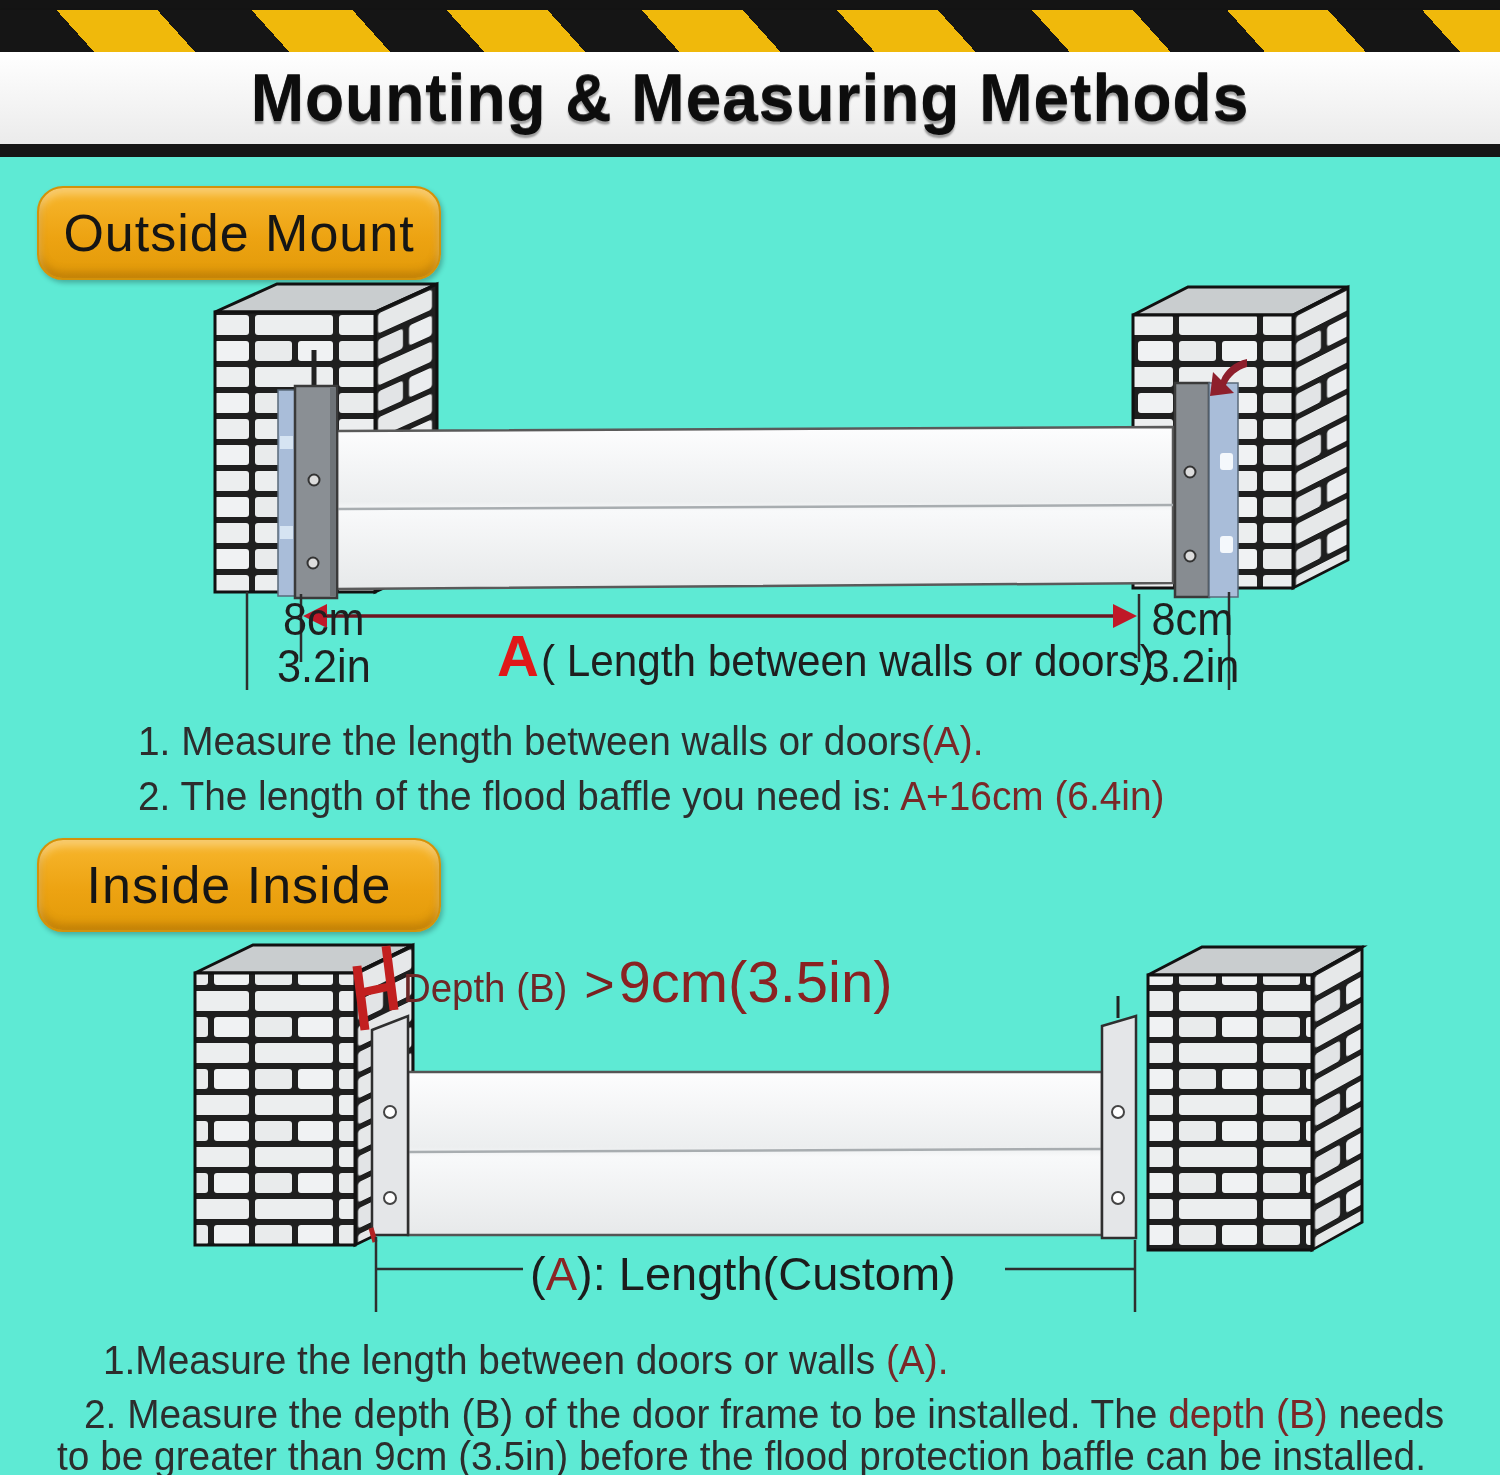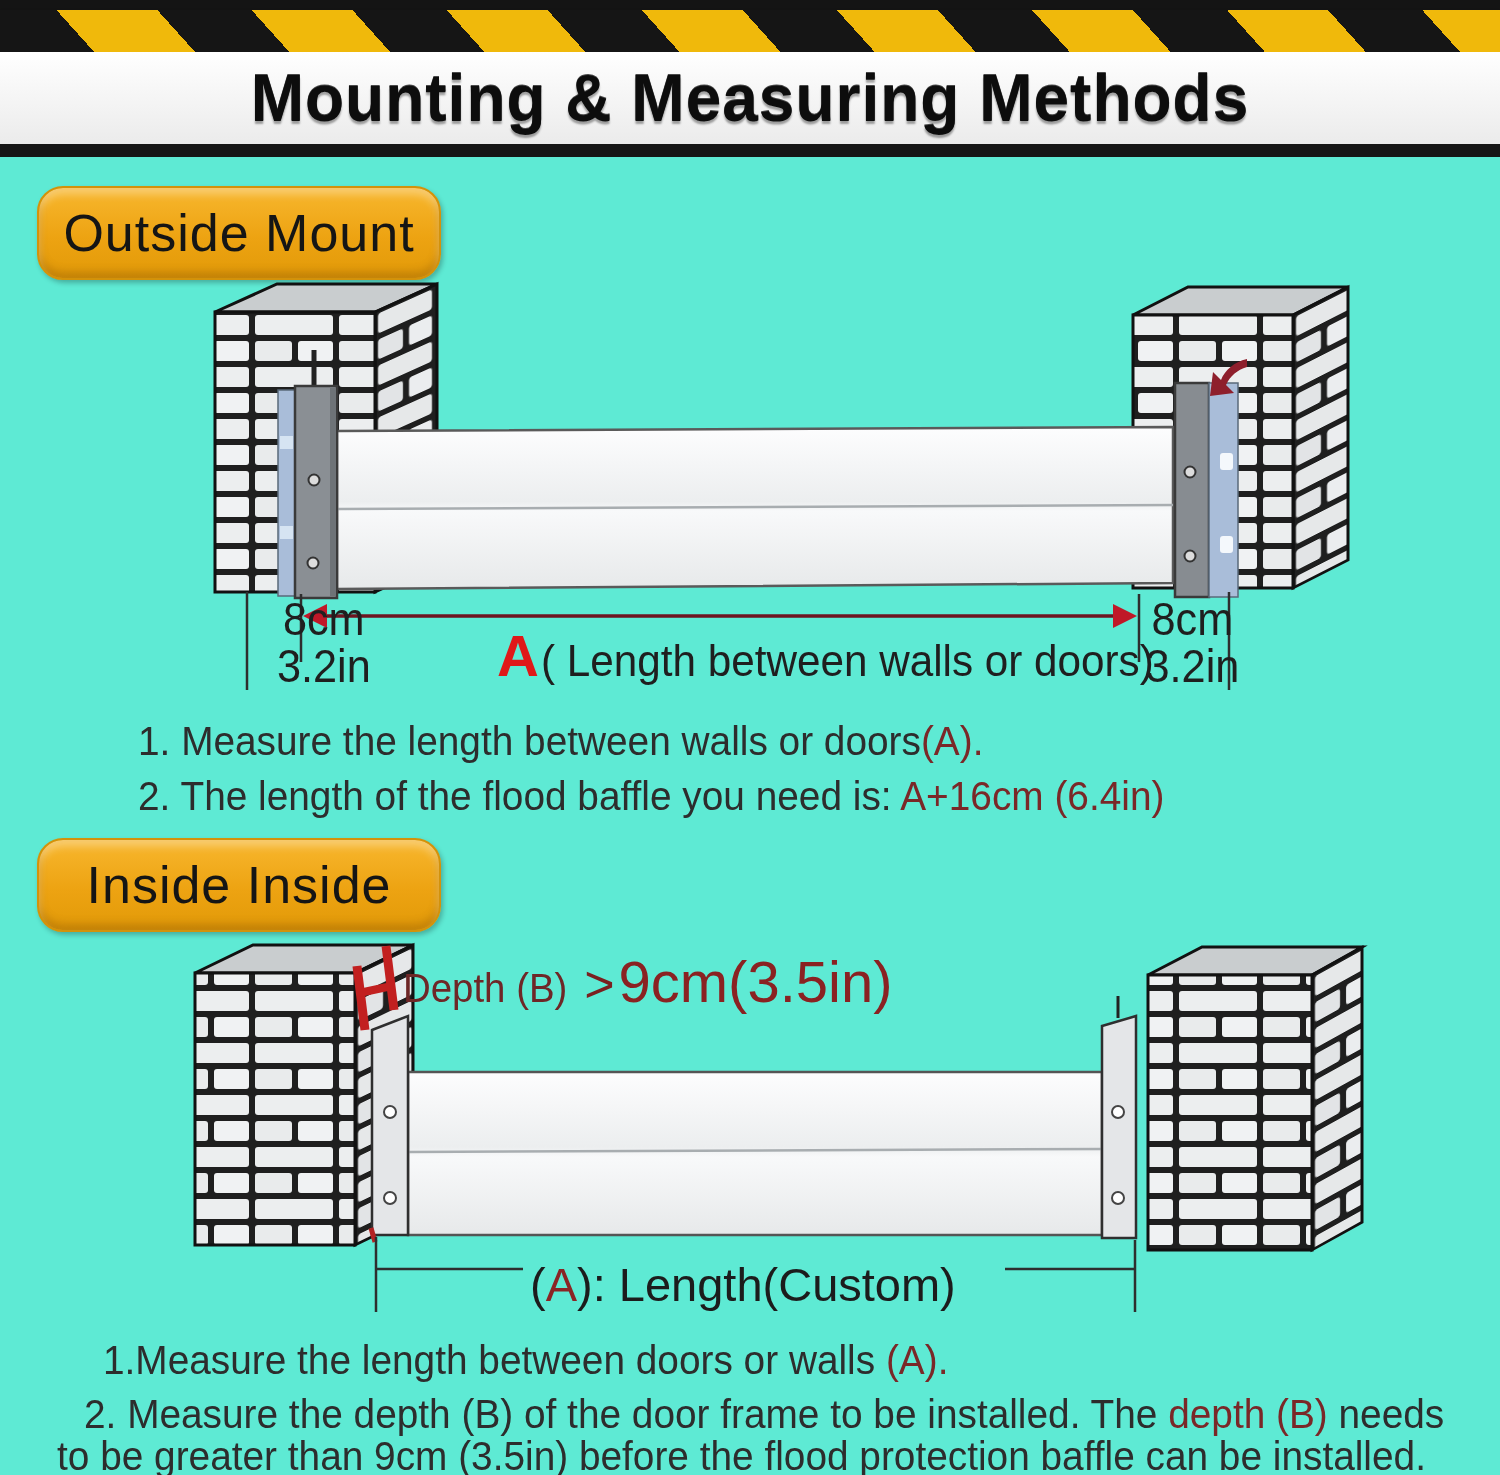--- a/index.html
+++ b/index.html
@@ -39,21 +39,21 @@
   .dim-right{left:1136px;top:596px;width:120px;text-align:center;}
   .arrow-label{position:absolute;left:497px;top:622px;display:flex;align-items:baseline;white-space:nowrap;}
   .arrow-label .big-a{font-size:58px;font-weight:bold;color:#e01818;margin-right:2px;}
   .arrow-label .caption{font-size:44px;color:#1f1f1f;transform:scaleX(.96);transform-origin:left;}
 
   .depth-label{position:absolute;left:403px;top:948px;display:flex;align-items:baseline;white-space:nowrap;}
   .depth-label .p1{font-size:40px;color:#6e2727;margin-right:10px;transform:scaleX(.96);transform-origin:left;}
   .depth-label .gt{font-size:52px;color:#7a2020;margin-right:4px;}
   .depth-label .p2{font-size:58px;color:#8a2222;}
 
-  .length-label{position:absolute;left:530px;top:1246px;font-size:47px;color:#1c1c1c;white-space:nowrap;margin-top:11px;}
+  .length-label{position:absolute;left:530px;top:1246px;font-size:47px;color:#1c1c1c;white-space:nowrap;}
   .length-label .ml{color:#8a2525;}
 
   
   .step{position:absolute;font-size:40px;color:#2d2d2d;white-space:nowrap;transform:scaleX(.97);transform-origin:left;}
   .maroon{color:#7a2828;}
   #o-step1{left:138px;top:719px;}
   #o-step2{left:138px;top:774px;}
   #i-step1{left:103px;top:1338px;}
   #i-step2{left:84px;top:1392px;}
   #i-step3{left:57px;top:1434px;}

